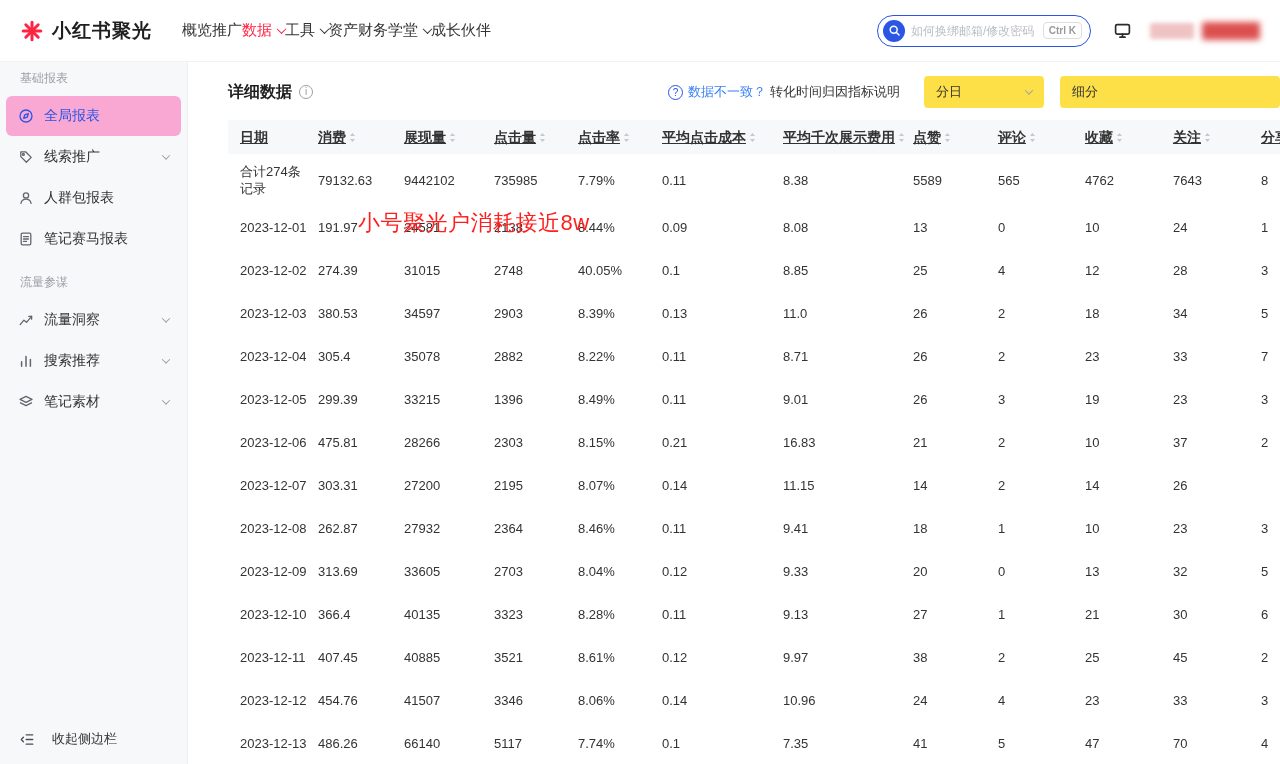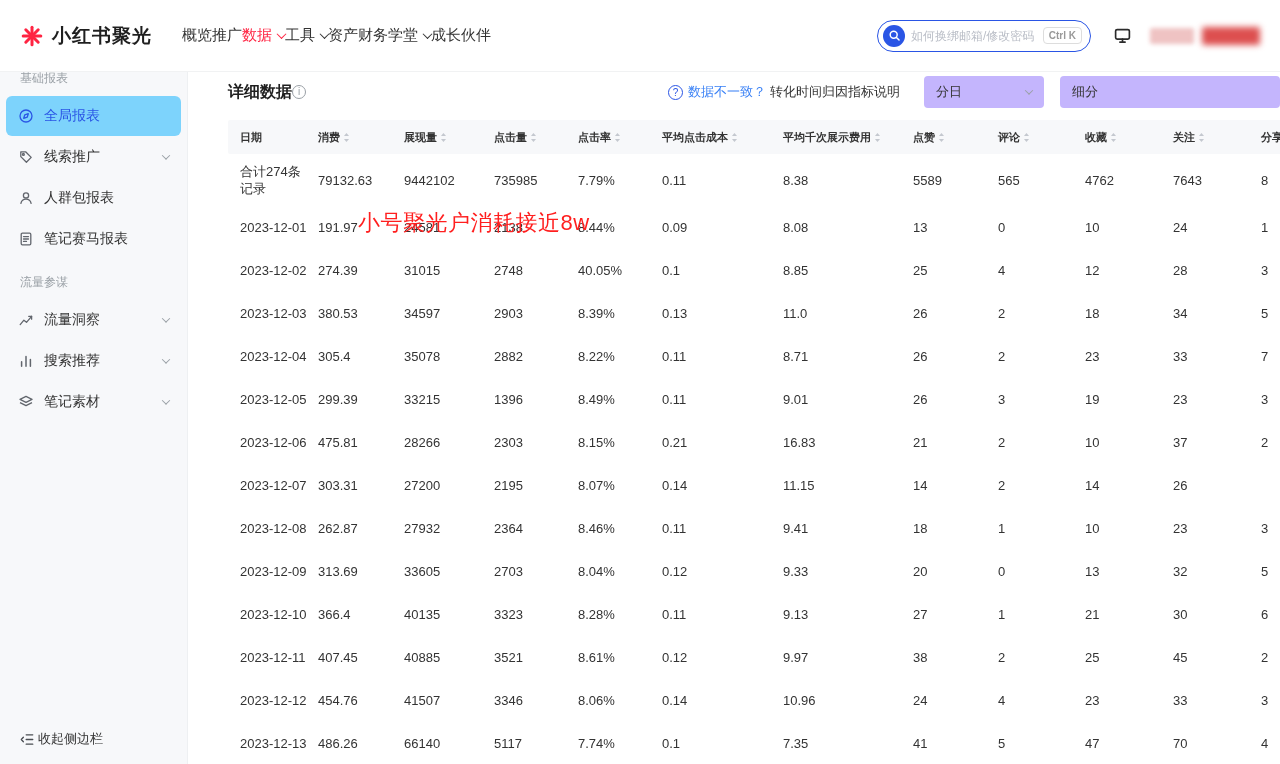--- a/index.html
+++ b/index.html
@@ -1,21 +1,21 @@
 <!DOCTYPE html>
 <html><head>
 <meta charset="utf-8">
 <style>
   * { margin:0; padding:0; box-sizing:border-box; }
   html,body { width:1280px; height:764px; overflow:hidden; background:#fff;
     font-family:"Liberation Sans","DejaVu Sans",sans-serif; color:#333; }
   body { position:relative; }
 
   
-  .topbar { position:absolute; top:0; left:0; right:0; height:72px; background:#fff;
+  .topbar { position:absolute; top:0; left:0; right:0; height:62px; background:#fff;
     display:flex; align-items:center; padding:0 20px; border-bottom:1px solid #f1f2f3; z-index:20; }
   .logo { display:flex; align-items:center; gap:8px; }
   .logo-text { font-size:19px; font-weight:700; color:#1f1f1f; letter-spacing:1px; }
   .top-nav { display:flex; align-items:center; margin-left:30px; }
   .nav-item { font-size:15px; color:#333; display:flex; align-items:center; gap:6px; cursor:pointer; white-space:nowrap; }
   .nav-item.active { color:#ff2442;text-align:center; }
   .chev { display:inline-block; width:7px; height:7px; border-right:1.5px solid currentColor;
     border-bottom:1.5px solid currentColor; transform:rotate(45deg) translate(-1px,-1px); }
   .chev.small { width:6px; height:6px; border-width:1.3px; color:#9aa0a6; }
 
@@ -31,50 +31,50 @@
   .redact { display:flex; align-items:center; gap:8px; margin-left:18px; }
   .redact-a { width:44px; height:16px; background:#efc3c3; filter:blur(2px); border-radius:2px; }
   .redact-b { width:58px; height:18px; background:#dd4f4f; filter:blur(3px); border-radius:2px; }
 
   
   .sidebar { position:absolute; top:54px; left:0; bottom:0; width:188px; background:#f7f8fa;
     border-right:1px solid #eef0f2; padding-top:2px; z-index:10; }
   .side-title { font-size:12px; color:#9aa0a6; padding:14px 20px 8px; }
   .side-item { height:40px; margin:1px 6px; border-radius:6px; display:flex; align-items:center; gap:10px;
     padding:0 12px; font-size:14px; color:#333; cursor:pointer; }
-  .side-item.selected { background:#7dd3fc; color:#2a55e5; }
+  .side-item.selected { background:#f9a8d4; color:#2a55e5; }
   .side-item .icon { display:flex; align-items:center; color:#62666d; }
   .side-item.selected .icon { color:#2a55e5; }
   .side-item .grow { flex:1; }
-  .collapse { position:absolute; left:20px; bottom:16px; display:flex; align-items:center; gap:3px;
+  .collapse { position:absolute; left:20px; bottom:16px; display:flex; align-items:center; gap:17px;
     font-size:13px; color:#333; cursor:pointer; }
   .collapse .icon { display:flex; color:#4a4d52; }
 
   
   .main { position:absolute; top:54px; left:188px; right:0; bottom:0; background:#fff;
     padding:22px 0 0 40px; overflow:hidden; }
   .toolbar { display:flex; align-items:center; height:32px; }
-  .page-title { font-size:16px; font-weight:700; color:#1f1f1f; display:flex; align-items:center; gap:0;justify-content:flex-end; }
+  .page-title { font-size:16px; font-weight:700; color:#1f1f1f; display:flex; align-items:center; gap:7px;justify-content:flex-end; }
   .circle-i { width:14px; height:14px; border:1px solid #9aa0a6; border-radius:50%; color:#9aa0a6;
     font-size:10px; line-height:1; display:inline-flex; align-items:center; justify-content:center; font-weight:400; }
   .toolbar-right { margin-left:auto; display:flex; align-items:center; }
   .q-circle { width:15px; height:15px; border:1.2px solid #2a55e5; border-radius:50%; color:#2a55e5;
     font-size:10px; display:inline-flex; align-items:center; justify-content:center; margin-right:5px; }
   .link-blue { font-size:13px; color:#3b82f6; cursor:pointer; }
   .note { font-size:13px; color:#333; margin-left:4px; }
-  .select-box { height:32px; background:#c4b5fd; border-radius:4px; display:flex; align-items:center;
+  .select-box { height:32px; background:#fde047; border-radius:4px; display:flex; align-items:center;
     justify-content:space-between; padding:0 12px; font-size:13px; color:#333; cursor:pointer; }
   .select-day { width:120px; margin-left:24px; }
   .select-cut { width:220px; margin-left:16px; }
 
   
   .table { margin-top:12px; width:1113px; }
   .t-grid { display:grid; grid-template-columns:90px 86px 90px 84px 84px 121px 130px 85px 87px 88px 88px 80px; }
   .t-head { background:#f7f8fa; height:34px; align-items:center; border-radius:2px; }
-  .t-head .cell { font-size:11px; font-weight:700; color:#333; display:flex; align-items:center; gap:3px; cursor:pointer; }
+  .t-head .cell { font-size:14px; font-weight:700; color:#333; display:flex; align-items:center; gap:3px; cursor:pointer;text-decoration:underline; }
   .t-row { height:43px; align-items:center; }
   .t-row.total { height:52px; }
   .cell { font-size:13px; color:#333; white-space:normal; line-height:17px; padding-right:8px; }
   .t-grid .cell:first-child { padding-left:12px; }
   .sorter { display:inline-flex; flex-direction:column; line-height:0; }
 
   
   .annotation { position:absolute; left:358px; top:208px; font-size:22px; color:#ff1f1f;
     font-weight:500; letter-spacing:0.5px; z-index:15; white-space:nowrap; }
 </style>

